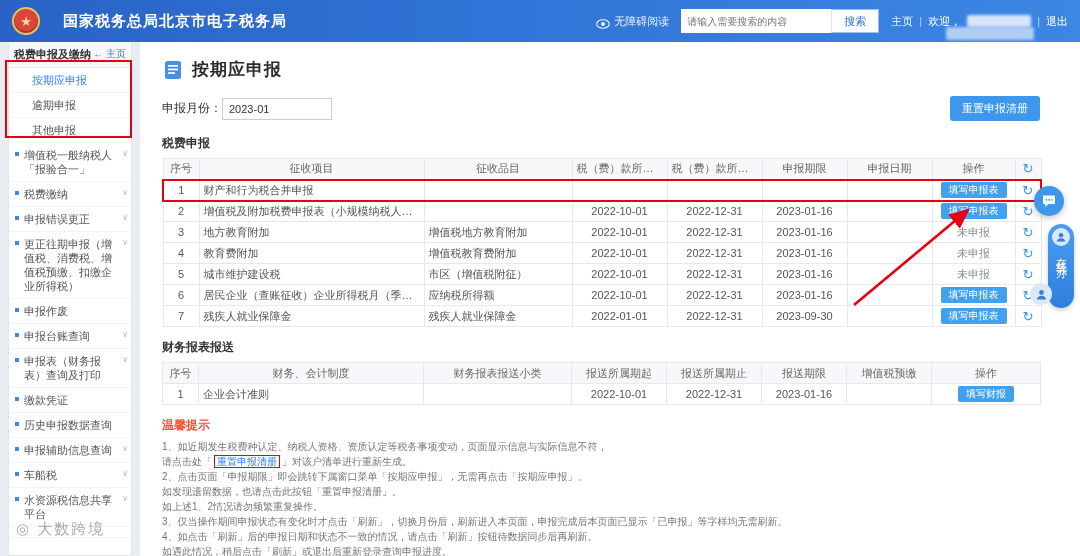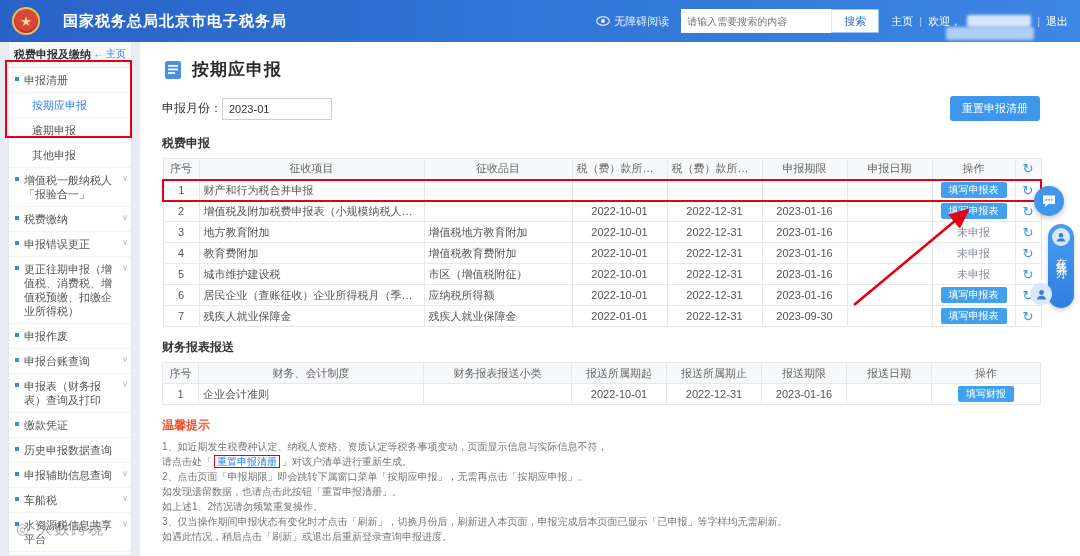--- a/index.html
+++ b/index.html
@@ -12,21 +12,21 @@
   
   .header { position:absolute; top:0; left:0; width:1080px; height:42px;
     background:linear-gradient(90deg,#2a62c6,#2f74d6 45%,#3d86e4);
     display:flex; align-items:center; padding:0 12px; z-index:5; }
   .emblem { width:28px; height:28px; border-radius:50%; flex:0 0 28px;
     background:radial-gradient(circle at 50% 45%, #d9463b 0 62%, #b5372e 63% 100%);
     border:2px solid #e8c35a; display:flex; align-items:center; justify-content:center;
     color:#ffe08a; font-size:13px; line-height:1; }
   .app-title { color:#fff; font-size:15px; font-weight:bold; margin-left:23px; letter-spacing:1px; }
   .header-right { margin-left:auto; display:flex; align-items:center; gap:12px; }
-  .acc { display:flex; align-items:center; gap:4px; color:#eaf2ff; font-size:11px; cursor:pointer; }
+  .acc { display:flex; align-items:flex-end; gap:4px; color:#eaf2ff; font-size:11px; cursor:pointer; }
   .searchbox { display:flex; height:24px; }
   .searchbox input { width:150px; height:24px; border:none; padding:0 6px; font-size:10px;
     color:#333; background:#fff; outline:none; }
   .search-btn { height:24px; padding:0 12px; background:#fff; color:#2d6fd2; font-size:11px;
     border:1px solid #9cc0ee; border-left:1px solid #dce9f8; cursor:pointer; }
   .topnav { display:flex; align-items:center; gap:6px; color:#fff; font-size:11px; white-space:nowrap; }
   .topnav .sep { color:rgba(255,255,255,.6); }
   .blur-chip { display:inline-block; width:64px; height:12px; background:rgba(255,255,255,.8);
     border-radius:2px; filter:blur(1.5px); }
   .blur-float { position:absolute; right:46px; top:27px; width:88px; height:13px;
@@ -120,25 +120,20 @@
   </div>
 </div>
 <div class="blur-float"></div>
 
 <div class="sidebar">
   <div class="side-head">
     <span class="t">税费申报及缴纳</span>
     <span class="home"><span>←</span> <span>主页</span></span>
   </div>
   <div>
-      <div class="side-item">
-    <span class="bullet"></span>
-    <span class="side-label">申报清册</span>
-    
-  </div>
       <div class="side-item child active">
     
     <span class="side-label">按期应申报</span>
     
   </div>
       <div class="side-item child">
     
     <span class="side-label">逾期申报</span>
     
   </div>
@@ -352,21 +347,21 @@
         <col style="width:109px">
     </colgroup>
     <thead>
         <tr>
           <th>序号</th>
           <th>财务、会计制度</th>
           <th>财务报表报送小类</th>
           <th>报送所属期起</th>
           <th>报送所属期止</th>
           <th>报送期限</th>
-          <th>报送日期</th>
+          <th>增值税预缴</th>
           <th>操作</th>
         </tr>
       </thead>
     <tbody>
         <tr>
           <td>1</td>
           <td class="l">企业会计准则</td>
           <td class="l"></td>
           <td>2022-10-01</td>
           <td>2022-12-31</td>
@@ -378,20 +373,21 @@
   </table>
 
   <div class="tips-title">温馨提示</div>
   <div>
       <div class="tip-line"><span>1、如近期发生税费种认定、纳税人资格、资质认定等税务事项变动，页面显示信息与实际信息不符，</span></div>
       <div class="tip-line"><span>请点击处「</span><span class="tip-box">重置申报清册</span><span>」对该户清单进行重新生成。</span></div>
       <div class="tip-line"><span>2、点击页面「申报期限」即会跳转下属窗口菜单「按期应申报」，无需再点击「按期应申报」。</span></div>
       <div class="tip-line"><span>如发现遗留数据，也请点击此按钮「重置申报清册」。</span></div>
       <div class="tip-line"><span>如上述1、2情况请勿频繁重复操作。</span></div>
       <div class="tip-line"><span>3、仅当操作期间申报状态有变化时才点击「刷新」，切换月份后，刷新进入本页面，申报完成后本页面已显示「已申报」等字样均无需刷新。</span></div>
+      <div class="tip-line"><span>4、如点击「刷新」后的申报日期和状态不一致的情况，请点击「刷新」按钮待数据同步后再刷新。</span></div>
       <div class="tip-line"><span>如遇此情况，稍后点击「刷新」或退出后重新登录查询申报进度。</span></div>
     </div>
 </div>
 
 <div class="chat-fab">
   <svg width="16" height="16" viewBox="0 0 16 16">
     <path d="M2 2.5h12v8.5H7.5l-3.2 3v-3H2z" fill="#fff"></path>
     <circle cx="5.3" cy="6.8" r="0.9" fill="#3e97ea"></circle>
       <circle cx="8" cy="6.8" r="0.9" fill="#3e97ea"></circle>
       <circle cx="10.7" cy="6.8" r="0.9" fill="#3e97ea"></circle>

